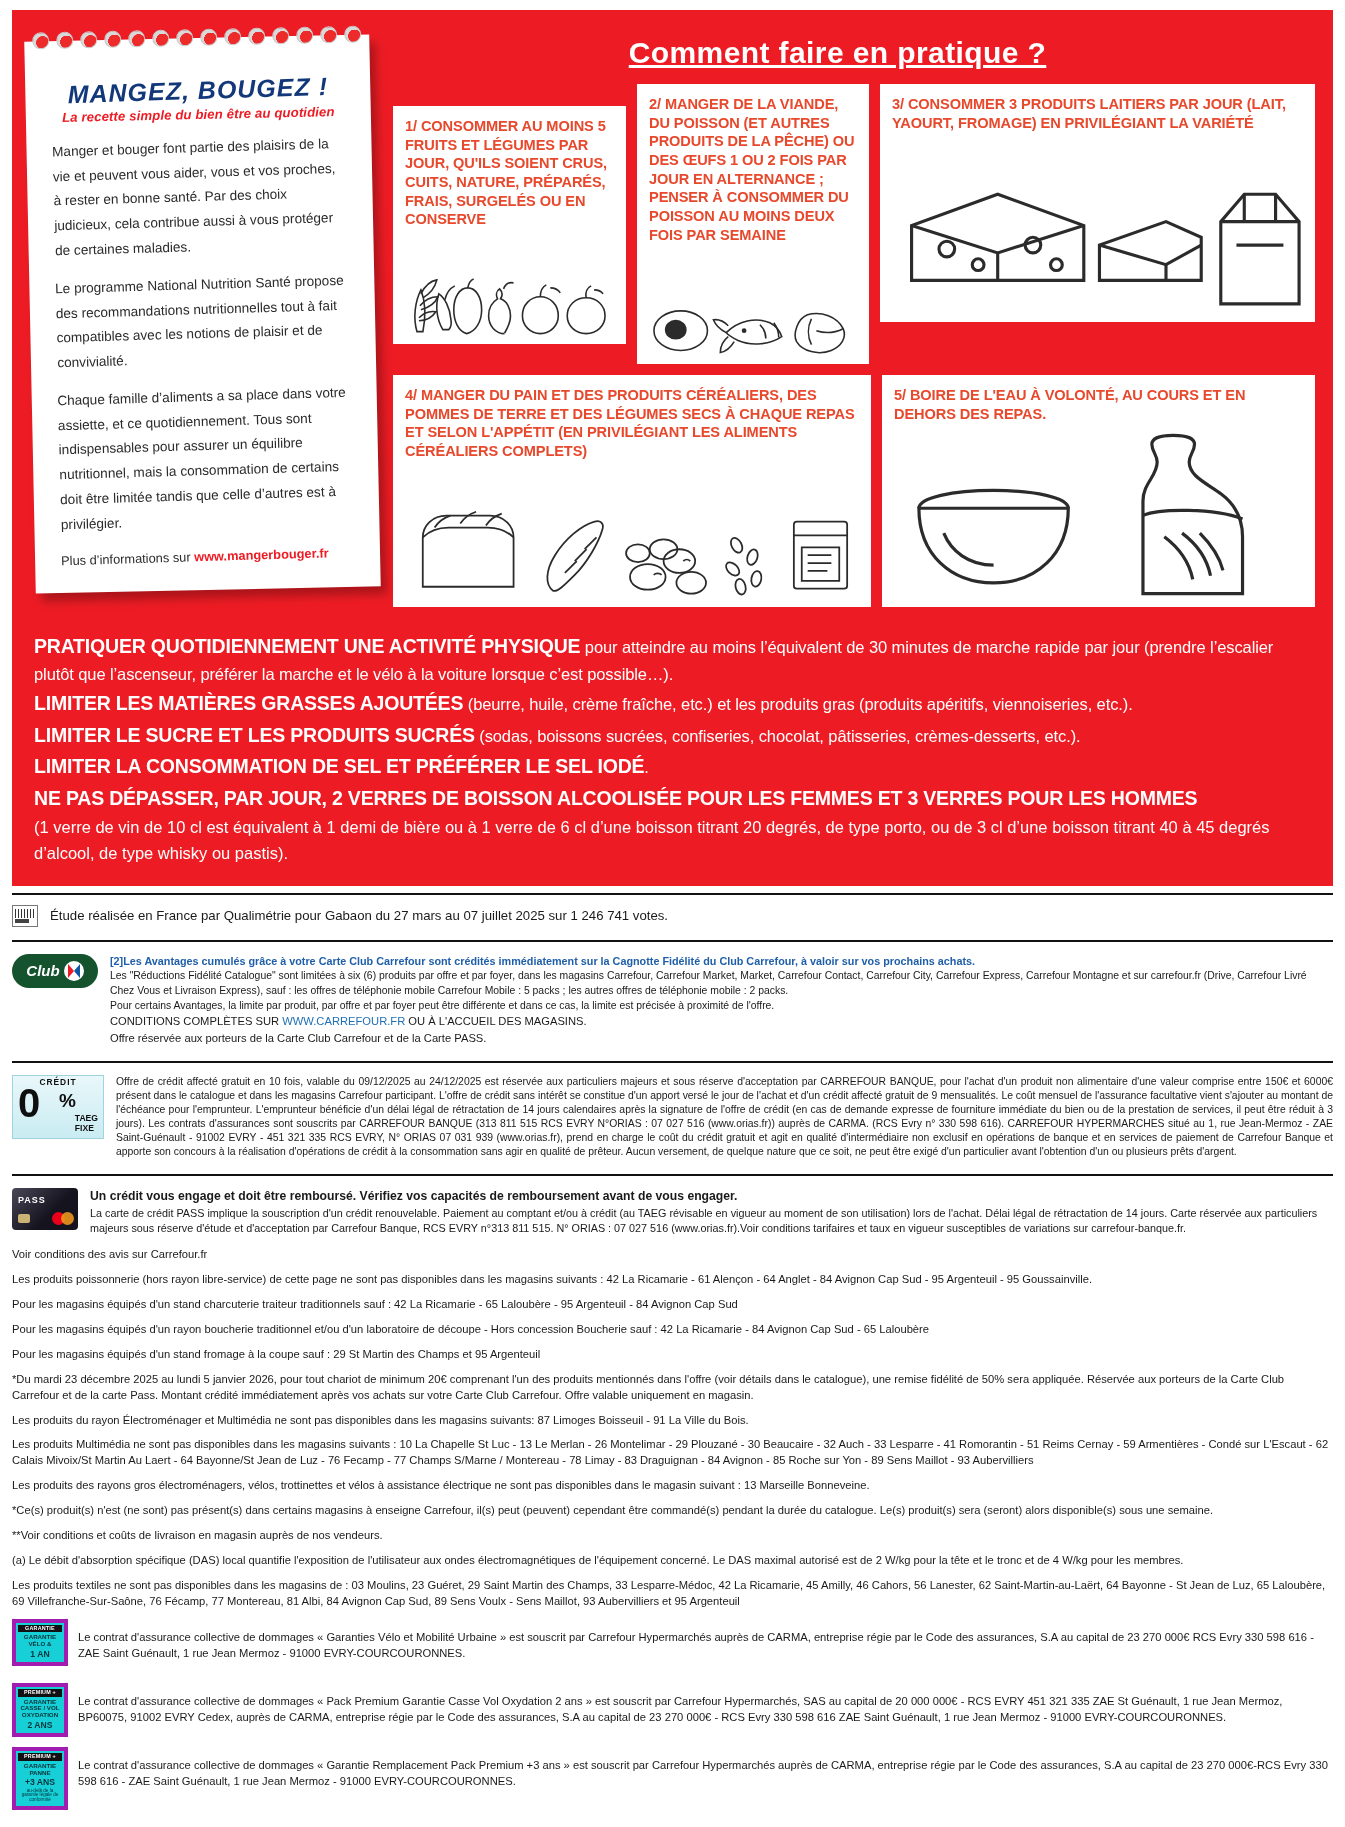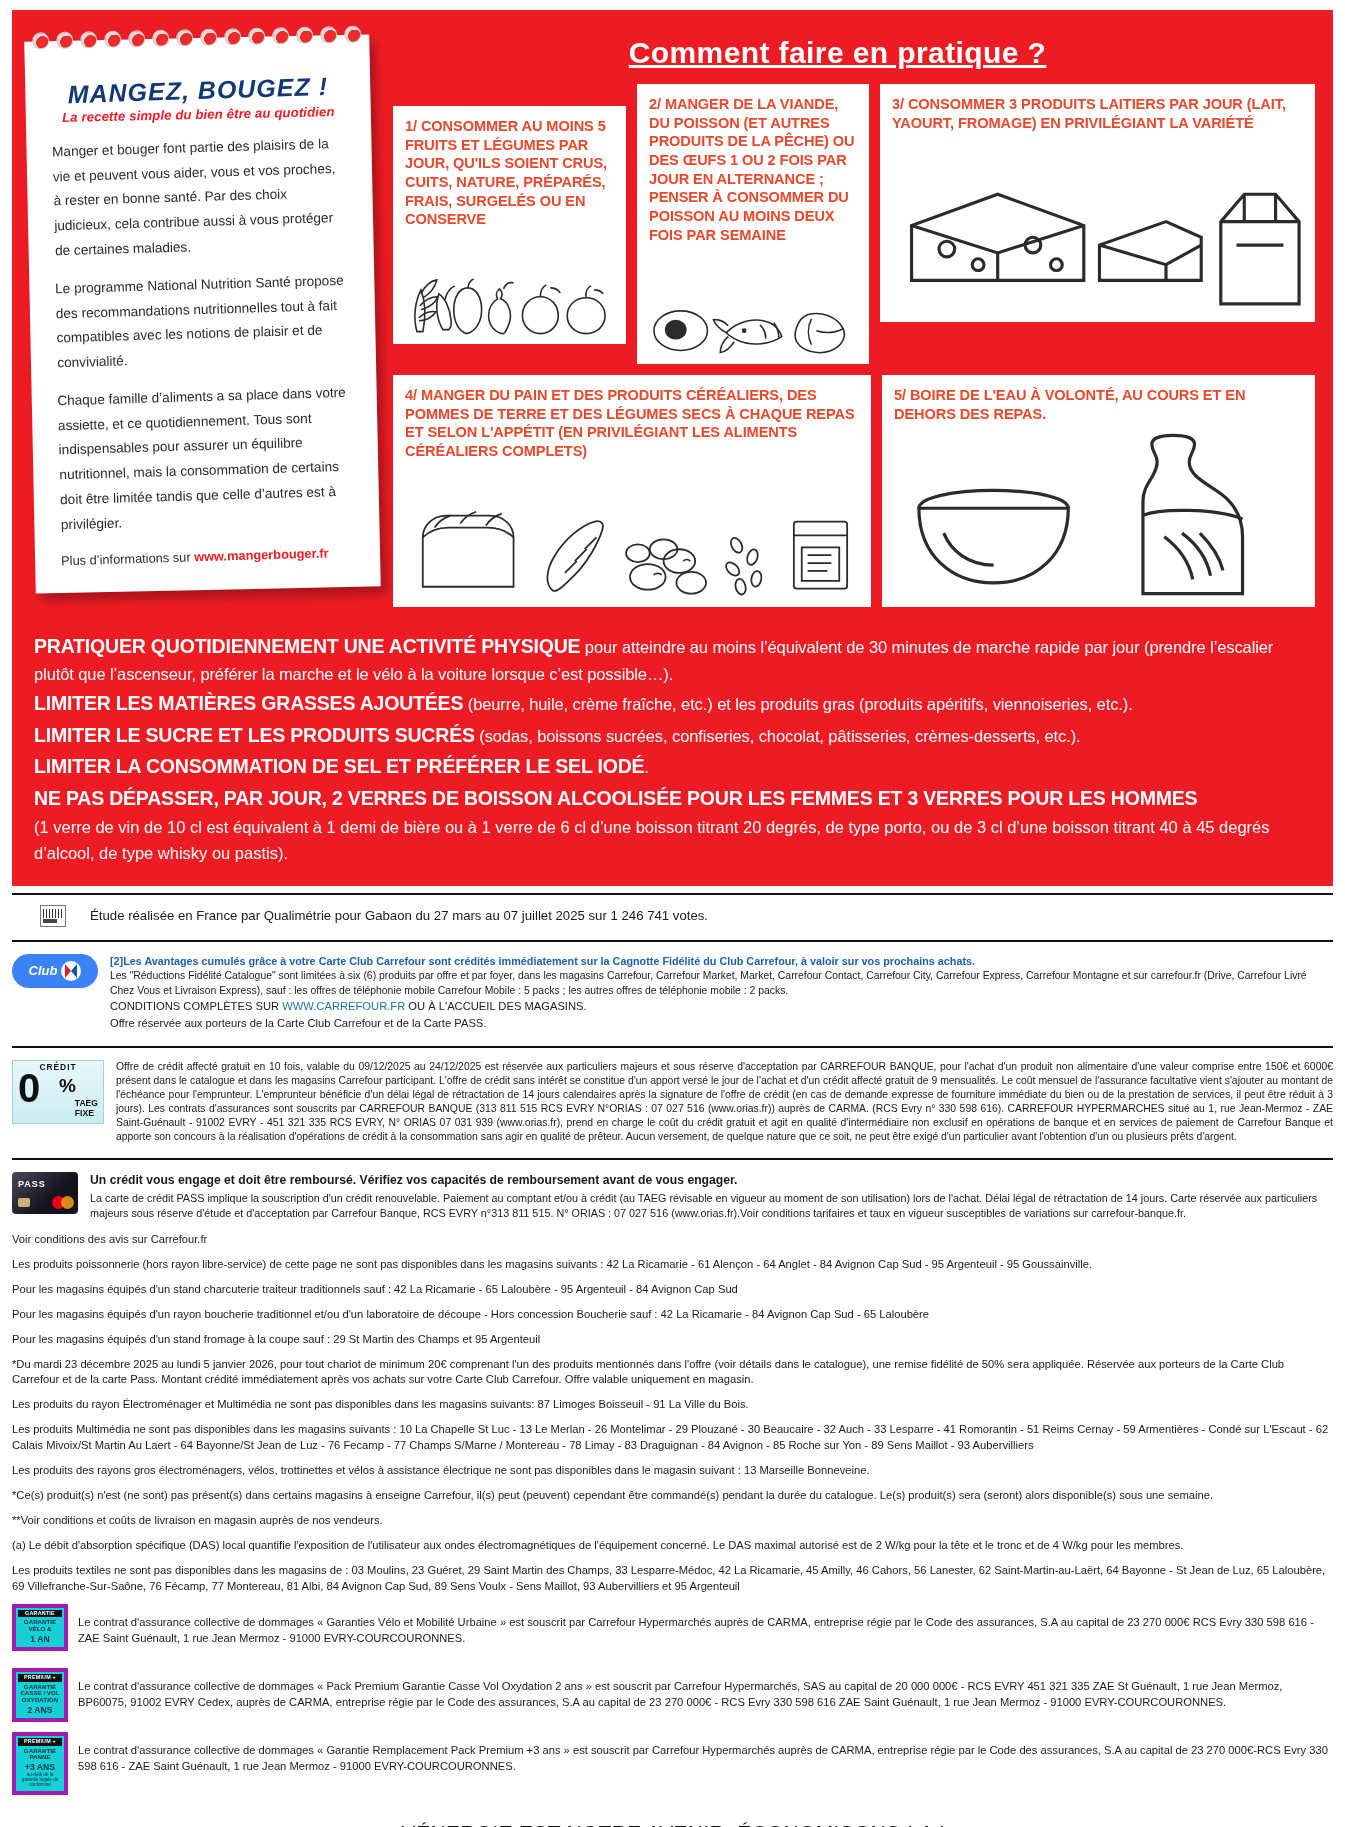--- a/index.html
+++ b/index.html
@@ -142,24 +142,23 @@
   }
   .reco .cont { font-size: 16.5px; }
 
   
   .legal { padding: 0 12px; }
   .hr { border-top: 2px solid #111; margin: 7px 0 6px 0; }
 
   .study {
     display: flex;
     align-items: center;
-    gap: 24px;
+    gap: 12px;
     font-size: 13.2px;
     padding: 4px 0 6px 0;
-    margin-left: 28px;
   }
   .qual-logo {
     flex: 0 0 26px;
     height: 22px;
     background: #ffffff;
     border: 1px solid #777;
     position: relative;
     overflow: hidden;
   }
   .qual-logo::before {
@@ -173,26 +172,26 @@
     background:#444;
   }
 
   .block { display: flex; gap: 12px; padding: 6px 0 6px 0; }
   .block .badge { flex: 0 0 auto; }
   .block .txt { flex: 1 1 auto; }
   .block .txt p { margin: 0 0 1px 0; }
 
   .club-badge {
     width: 86px; height: 34px;
-    background: #3b82f6;
+    background: #14532d;
     border-radius: 17px;
     color: #fff;
     display: flex; align-items: center; justify-content: center;
     gap: 4px;
-    font-size: 13px; font-weight: bold; font-style: italic;
+    font-size: 15px; font-weight: bold; font-style: italic;
   }
   .club-badge .cf {
     width: 20px; height: 20px; border-radius: 50%;
     background: #ffffff;
     position: relative;
   }
   .club-badge .cf::before {
     content:"";
     position:absolute; left:4px; top:3px;
     border-left: 6px solid #ed1c24;
@@ -488,20 +487,21 @@
   <div class="block">
     <div class="badge">
       <div class="club-badge">
         <span>Club</span>
         <span class="cf"></span>
       </div>
     </div>
     <div class="txt">
       <p class="t-105 t-blue">[2]Les Avantages cumulés grâce à votre Carte Club Carrefour sont crédités immédiatement sur la Cagnotte Fidélité du Club Carrefour, à valoir sur vos prochains achats.</p>
       <p class="t-10">Les "Réductions Fidélité Catalogue" sont limitées à six (6) produits par offre et par foyer, dans les magasins Carrefour, Carrefour Market, Market, Carrefour Contact, Carrefour City, Carrefour Express, Carrefour Montagne et sur carrefour.fr (Drive, Carrefour Livré  Chez Vous et Livraison Express), sauf : les offres de téléphonie mobile Carrefour Mobile : 5 packs ; les autres offres de téléphonie mobile : 2 packs.</p>
+      <p class="t-10">Pour certains Avantages, la limite par produit, par offre et par foyer peut être différente et dans ce cas, la limite est précisée à proximité de l'offre.</p>
       <p class="t-11"><span>CONDITIONS COMPLÈTES SUR </span><span class="t-link">WWW.CARREFOUR.FR</span><span> OU À L'ACCUEIL DES MAGASINS.</span></p>
       <p class="t-11">Offre réservée aux porteurs de la Carte Club Carrefour et de la Carte PASS.</p>
     </div>
   </div>
 
   <div class="hr"></div>
 
   <div class="block">
     <div class="badge">
       <div class="credit-badge">

